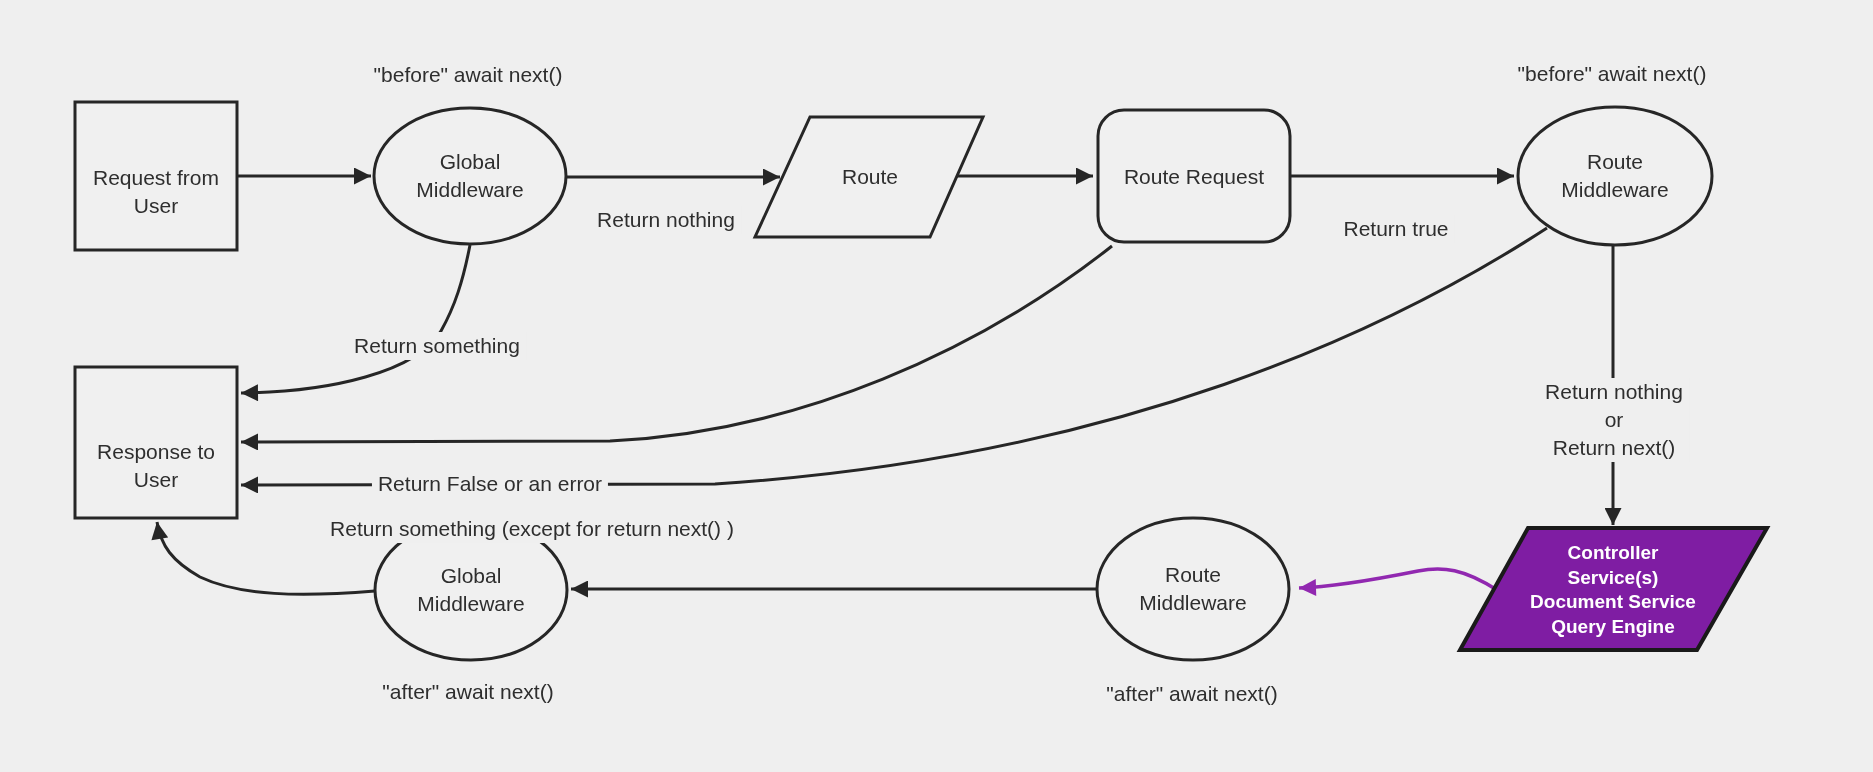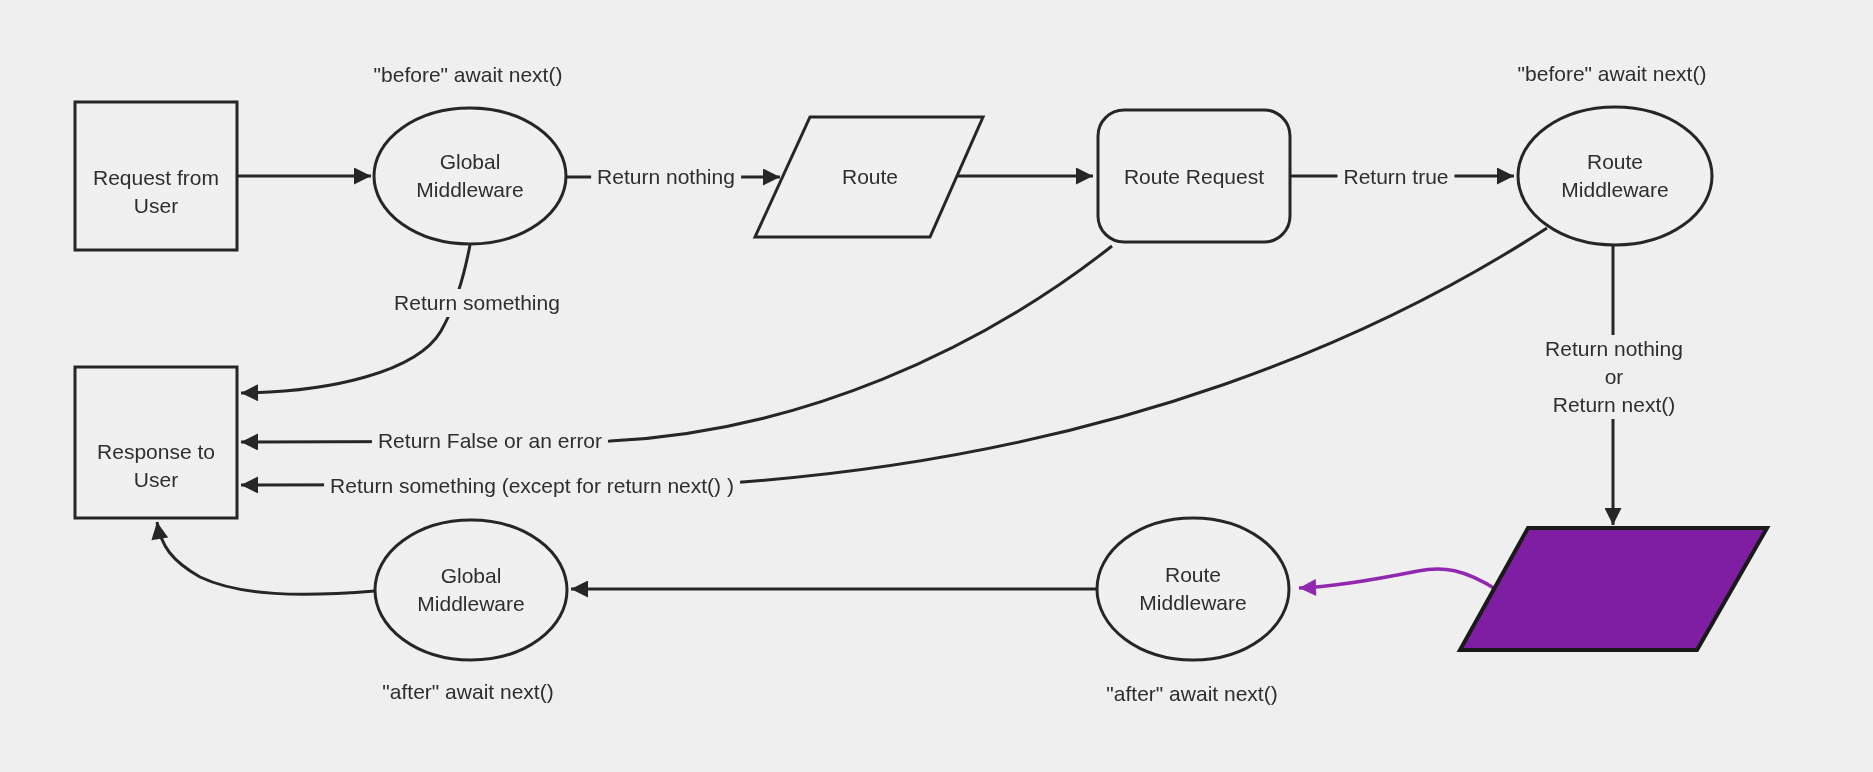--- a/index.html
+++ b/index.html
@@ -36,20 +36,21 @@
     font-size:21px;
     line-height:28px;
     color:var(--text);
     text-align:center;
     white-space:pre-line;
     pointer-events:none;
   }
   .lbl.bg{
     background:var(--background);
     padding:0 6px;
+    margin-top:43px;
   }
   .lbl.controller{
     color:var(--controller-text);
     font-weight:bold;
     font-size:19px;
     line-height:24.5px;
   }
 </style>
 </head>
 <body>
@@ -90,30 +91,34 @@
   </svg>
 
   <div class="lbl" style="left:156px;top:192px">Request from
 User</div>
   <div class="lbl" style="left:470px;top:176px">Global
 Middleware</div>
   <div class="lbl" style="left:870px;top:177px">Route</div>
   <div class="lbl" style="left:1194px;top:177px">Route Request</div>
   <div class="lbl" style="left:1615px;top:176px">Route
 Middleware</div>
+  <div class="lbl controller" style="left:1613px;top:590px">Controller
+Service(s)
+Document Service
+Query Engine</div>
   <div class="lbl" style="left:1193px;top:589px">Route
 Middleware</div>
   <div class="lbl" style="left:471px;top:590px">Global
 Middleware</div>
   <div class="lbl" style="left:156px;top:466px">Response to
 User</div>
 
   <div class="lbl bg" style="left:666px;top:177px">Return nothing</div>
-  <div class="lbl bg" style="left:1396px;top:177px">Return true</div>
-  <div class="lbl bg" style="left:477px;top:303px">Return something</div>
+  <div class="lbl bg" style="left:1396px;top:186px">Return true</div>
+  <div class="lbl bg" style="left:437px;top:303px">Return something</div>
   <div class="lbl bg" style="left:532px;top:486px">Return something (except for return next() )</div>
   <div class="lbl bg" style="left:490px;top:441px">Return False or an error</div>
   <div class="lbl bg" style="left:1614px;top:377px">Return nothing
 or
 Return next()</div>
 
   <div class="lbl" style="left:468px;top:75px">"before" await next()</div>
   <div class="lbl" style="left:1612px;top:74px">"before" await next()</div>
   <div class="lbl" style="left:468px;top:692px">"after" await next()</div>
   <div class="lbl" style="left:1192px;top:694px">"after" await next()</div>

